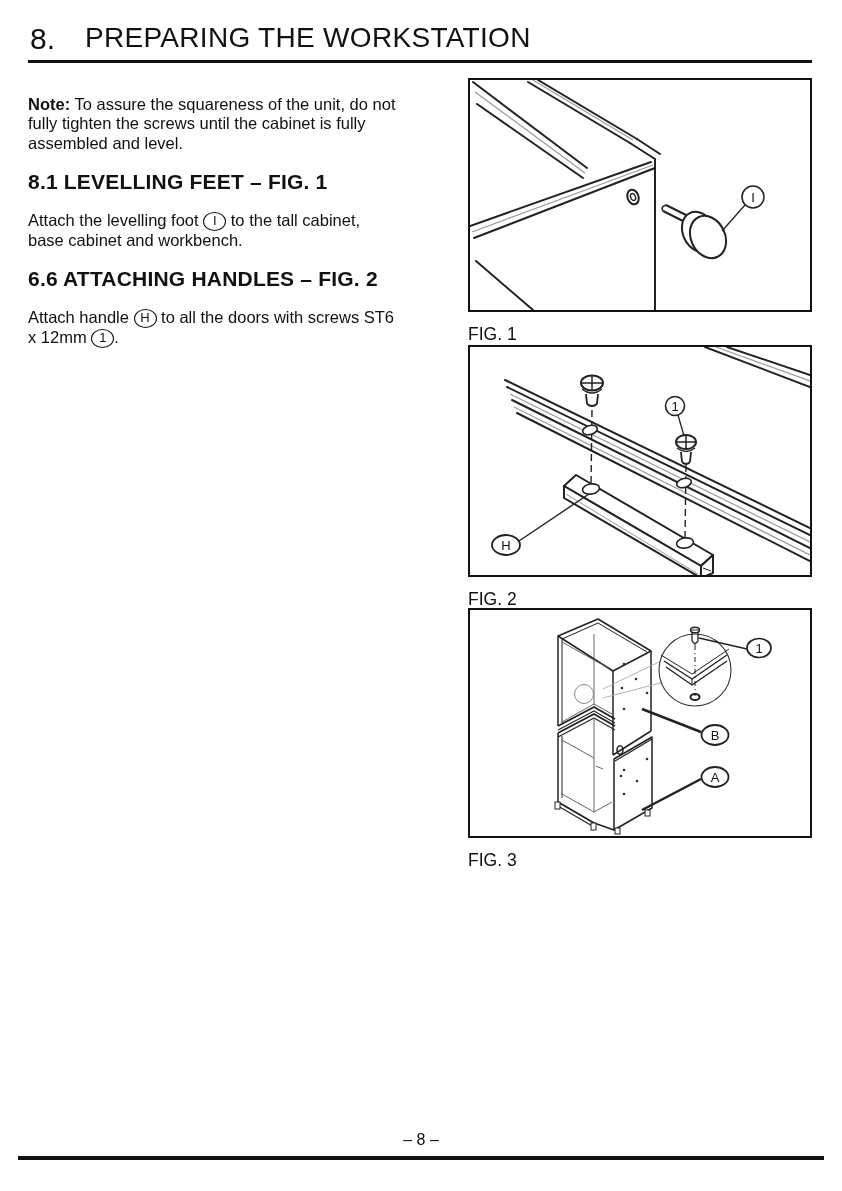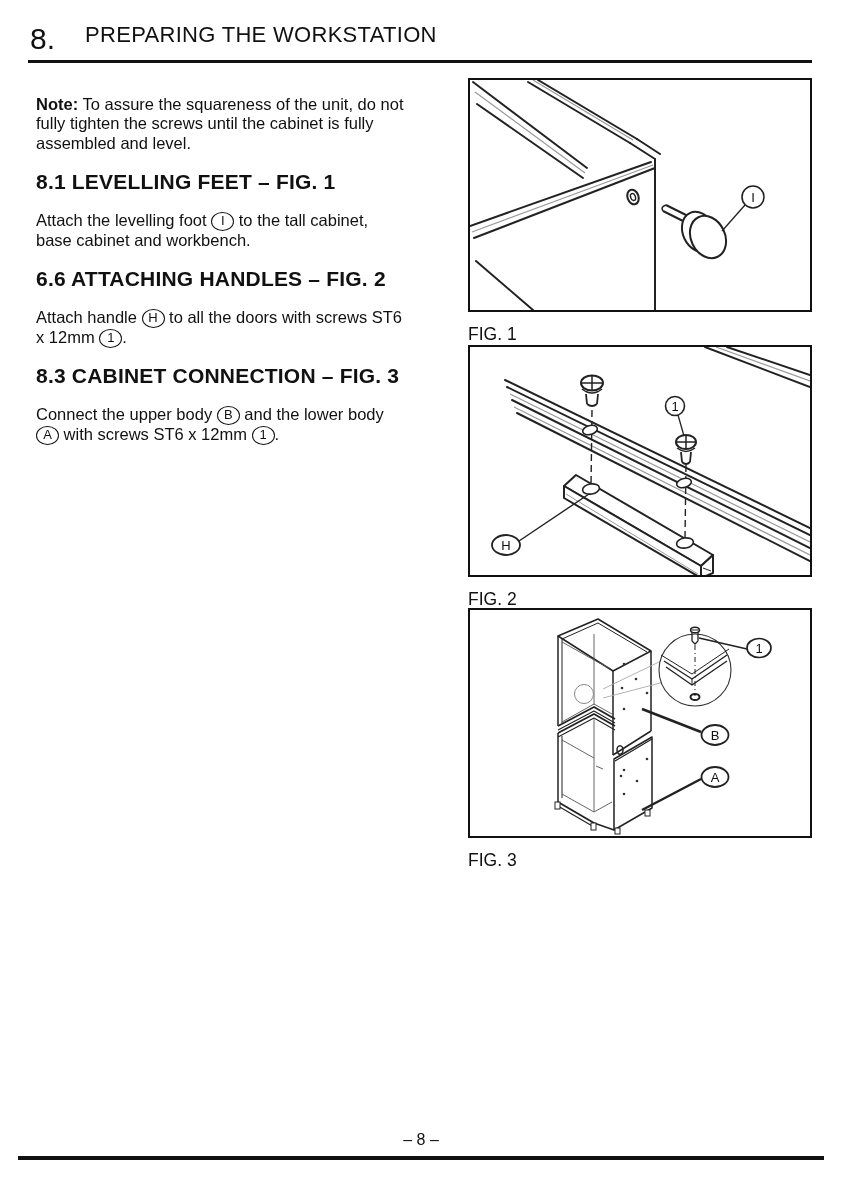--- a/index.html
+++ b/index.html
@@ -1,21 +1,21 @@
 <!DOCTYPE html>
 <html><head>
 <meta charset="utf-8">
 <style>
   html,body{margin:0;padding:0;}
   body{width:842px;height:1191px;position:relative;background:#fff;color:#111;
        font-family:"Liberation Sans",sans-serif;}
   .title-num{position:absolute;left:30px;top:22px;font-size:30px;}
-  .title-text{position:absolute;left:85px;top:22px;font-size:22px;letter-spacing:.3px;white-space:nowrap;}
+  .title-text{position:absolute;left:85px;top:22px;font-size:28px;letter-spacing:.3px;white-space:nowrap;}
   .title-rule{position:absolute;left:28px;top:60px;width:784px;height:3px;background:#111;}
-  .left-col{position:absolute;left:36px;top:78px;width:430px;}
+  .left-col{position:absolute;left:28px;top:78px;width:430px;}
   .note,.body-par{font-size:16.5px;line-height:19.8px;}
   .sec-heading{font-size:21px;font-weight:bold;margin:12px 0 8px 0;letter-spacing:.2px;white-space:nowrap;}
   .circled{display:inline-block;border:1.6px solid #111;border-radius:50%;min-width:13px;height:17px;
            line-height:16px;padding:0 4px;font-size:13px;text-align:center;vertical-align:1px;
            box-sizing:content-box;}
   .figure{position:absolute;left:468px;width:344px;}
   #fig1{top:78px}#fig2{top:345px}#fig3{top:608px}
   .fig-box{border:2px solid #111;background:#fff;}
   .fig-box svg{display:block;}
   .fig-caption{font-size:17.5px;margin-top:12px;}
@@ -37,24 +37,20 @@
   <div>
     <div class="sec-heading">8.1 LEVELLING FEET – FIG. 1</div>
     <p class="body-par">Attach the levelling foot <span class="circled">I</span> to the tall cabinet,<br>base cabinet and workbench.</p>
   </div>
 
   <div>
     <div class="sec-heading">6.6 ATTACHING HANDLES – FIG. 2</div>
     <p class="body-par">Attach handle <span class="circled">H</span> to all the doors with screws ST6<br>x 12mm <span class="circled">1</span>.</p>
   </div>
 
-  <div>
-    <div class="sec-heading">8.3 CABINET CONNECTION – FIG. 3</div>
-    <p class="body-par">Connect the upper body <span class="circled">B</span> and the lower body<br><span class="circled">A</span> with screws ST6 x 12mm <span class="circled">1</span>.</p>
-  </div>
 </div>
 
 <div class="figure" id="fig1">
   <div class="fig-box">
     <svg width="340" height="230" viewBox="0 0 340 230">
       <g fill="none" stroke="#222" stroke-width="2" stroke-linecap="round">
         <path d="M3,2 L117,88"></path>
         <path d="M7,24 L113,98"></path>
         <path d="M58,2 L160,63"></path>
         <path d="M68,0 L167,59"></path>

